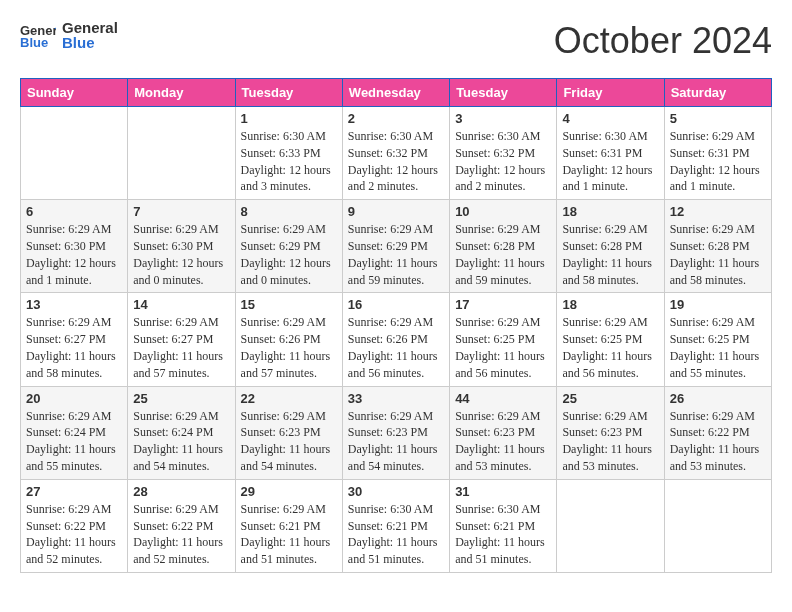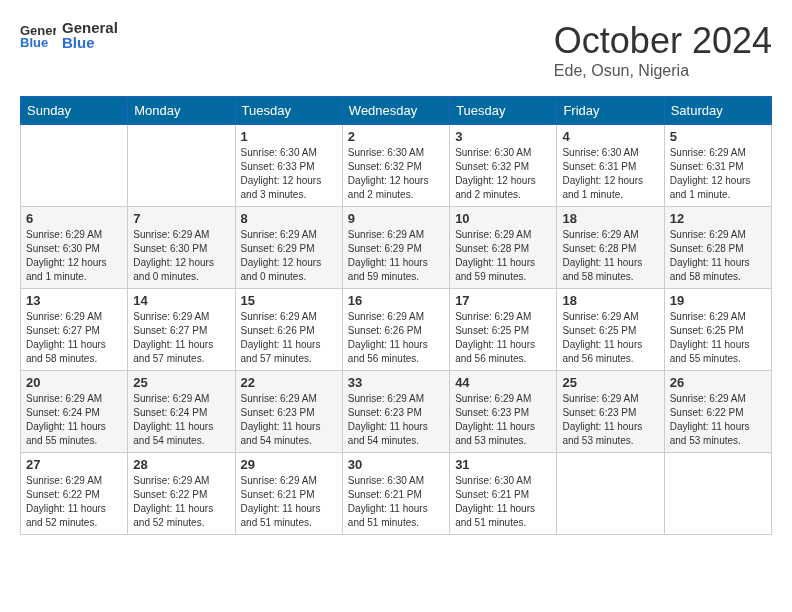--- a/index.html
+++ b/index.html
@@ -15,42 +15,42 @@
       justify-content: space-between;
       align-items: flex-start;
       margin-bottom: 16px;
     }
     .logo {
       display: flex;
       align-items: center;
       gap: 4px;
     }
     .title-block {
-      text-align: left;
+      text-align: center;
     }
     .month-title {
       font-size: 36px;
       font-weight: 300;
       color: #333;
     }
     .location-title {
       font-size: 16px;
       color: #555;
     }
     .calendar {
       width: 100%;
       border-collapse: collapse;
       border: 1px solid #ccc;
     }
     .calendar th {
-      background-color: #0369a1;
+      background-color: #ec4899;
       color: #fff;
       padding: 6px 6px;
       font-size: 13px;
-      font-weight: normal;
+      font-weight: bold;
       border: 1px solid #2060c0;
       text-align: left;
     }
     .calendar td {
       border: 1px solid #ccc;
       vertical-align: top;
       padding: 4px 5px;
       font-size: 10.5px;
       color: #333;
       width: calc(100% / 7);
@@ -60,23 +60,24 @@
     .calendar tr:nth-child(even) td {
       background: #f5f5f5;
     }
     .day-number {
       font-size: 13px;
       font-weight: bold;
       display: block;
       margin-bottom: 2px;
     }
     .day-info {
-      font-size: 10px;
+      font-size: 12px;
       line-height: 1.4;
       color: #333;
+      font-family: Liberation Serif, serif;
     }
     .empty-cell {
       background: #f9f9f9;
     }
   </style>
 </head>
 <body>
 
 <div class="header">
   <div class="logo">
@@ -85,21 +86,20 @@
       <text x="0" y="26" font-size="13" font-weight="bold" fill="#2a6fd4" font-family="Arial">Blue</text>
       <polygon points="60,8 68,2 76,12 68,8" fill="#2a6fd4" transform="translate(-26,0)"></polygon>
     </svg>
     <div style="line-height:1.1; margin-left:2px;">
       <div style="font-size:15px; font-weight:bold; color:#333;">General</div>
       <div style="font-size:15px; font-weight:bold; color:#2a6fd4; margin-top:-2px;">Blue</div>
     </div>
   </div>
   <div class="title-block">
     <div class="month-title">October 2024</div>
-    <div class="location-title">Ede, Osun, Nigeria</div>
   </div>
 </div>
 
 <table class="calendar">
   <thead>
     <tr>
     <th>Sunday</th>
         <th>Monday</th>
         <th>Tuesday</th>
         <th>Wednesday</th>

